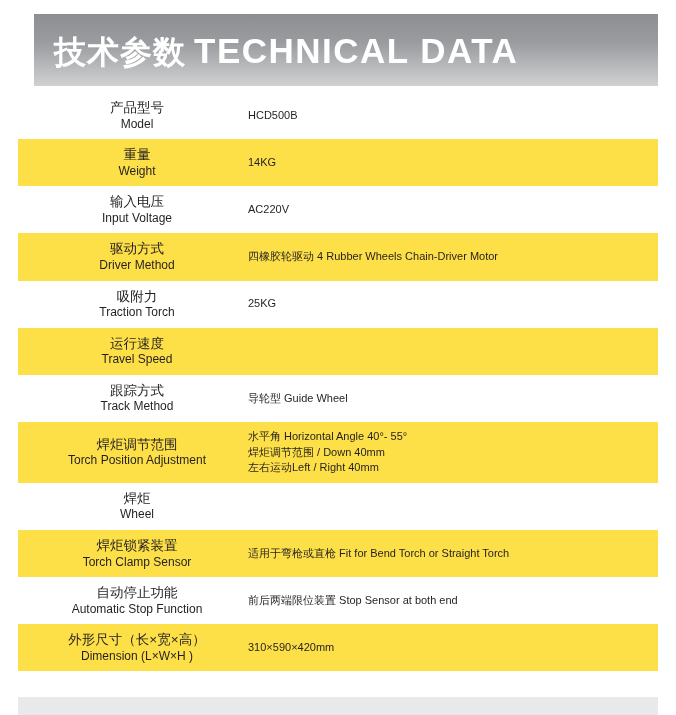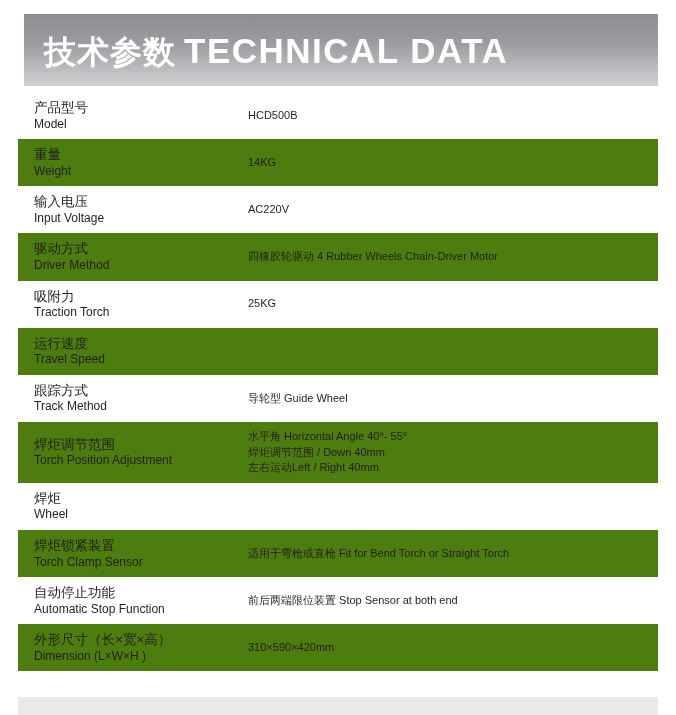--- a/index.html
+++ b/index.html
@@ -16,21 +16,21 @@
   }
   .sheet {
     width: 676px;
     height: 715px;
     position: relative;
     background: #ffffff;
     padding: 0;
     box-sizing: border-box;
   }
   .header-band {
-    margin: 14px 18px 0 24px;
+    margin: 14px 18px 0 34px;
     height: 72px;
     background: linear-gradient(to bottom, #8c8e91 0%, #9a9c9f 40%, #cfd1d3 100%);
     display: flex;
     align-items: center;
     padding-left: 20px;
     box-sizing: border-box;
   }
   .header-title {
     color: #ffffff;
     font-size: 34px;
@@ -53,33 +53,34 @@
     width: 640px;
     box-sizing: border-box;
   }
   .row {
     display: flex;
     align-items: stretch;
     min-height: 44px;
     box-sizing: border-box;
   }
   .row.shaded {
-    background: #4d7c0f;
+    background: #fde047;
   }
   .row.plain {
     background: #ffffff;
   }
   .cell-label {
     width: 222px;
     flex: 0 0 222px;
     padding: 7px 0 7px 16px;
     box-sizing: border-box;
     display: flex;
     flex-direction: column;
     justify-content: center;
+    align-items: center;
   }
   .cell-value {
     flex: 1 1 auto;
     padding: 7px 10px 7px 8px;
     box-sizing: border-box;
     display: flex;
     flex-direction: column;
     justify-content: center;
     font-size: 11px;
     color: #231f20;

